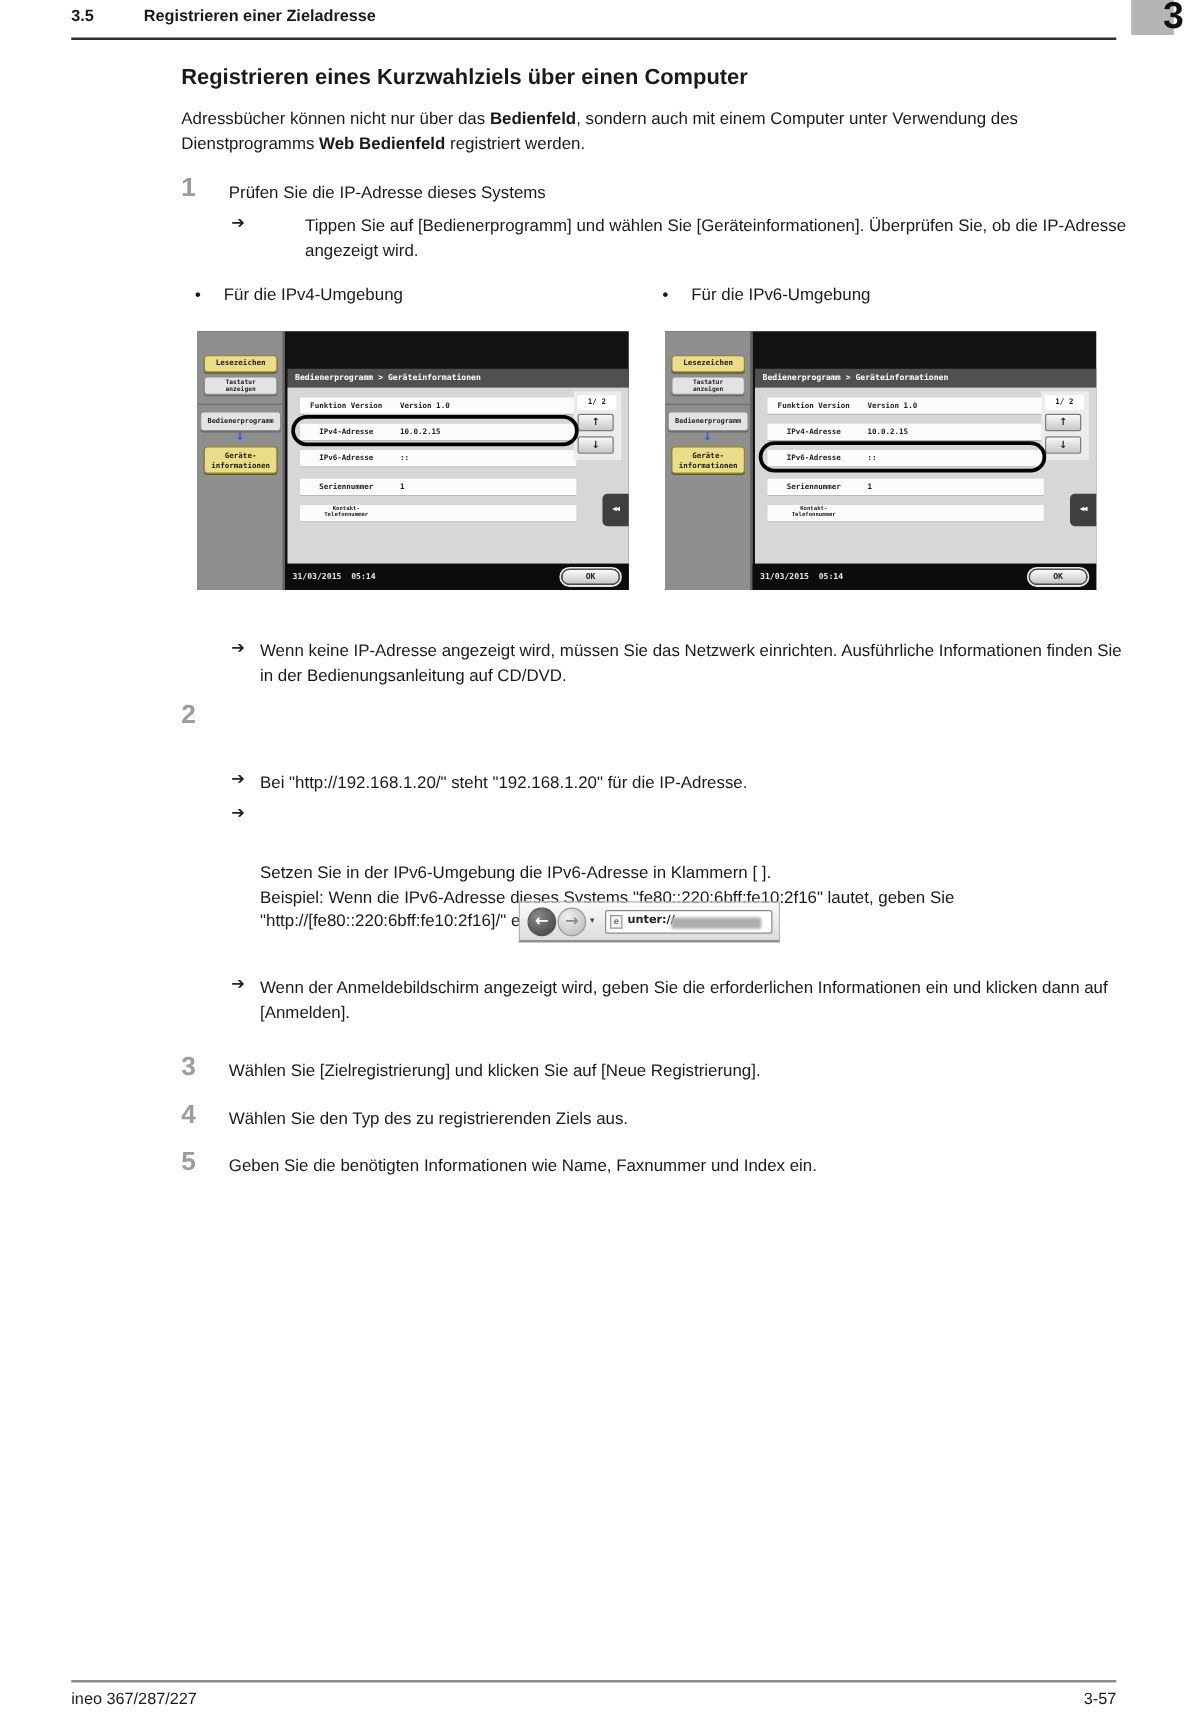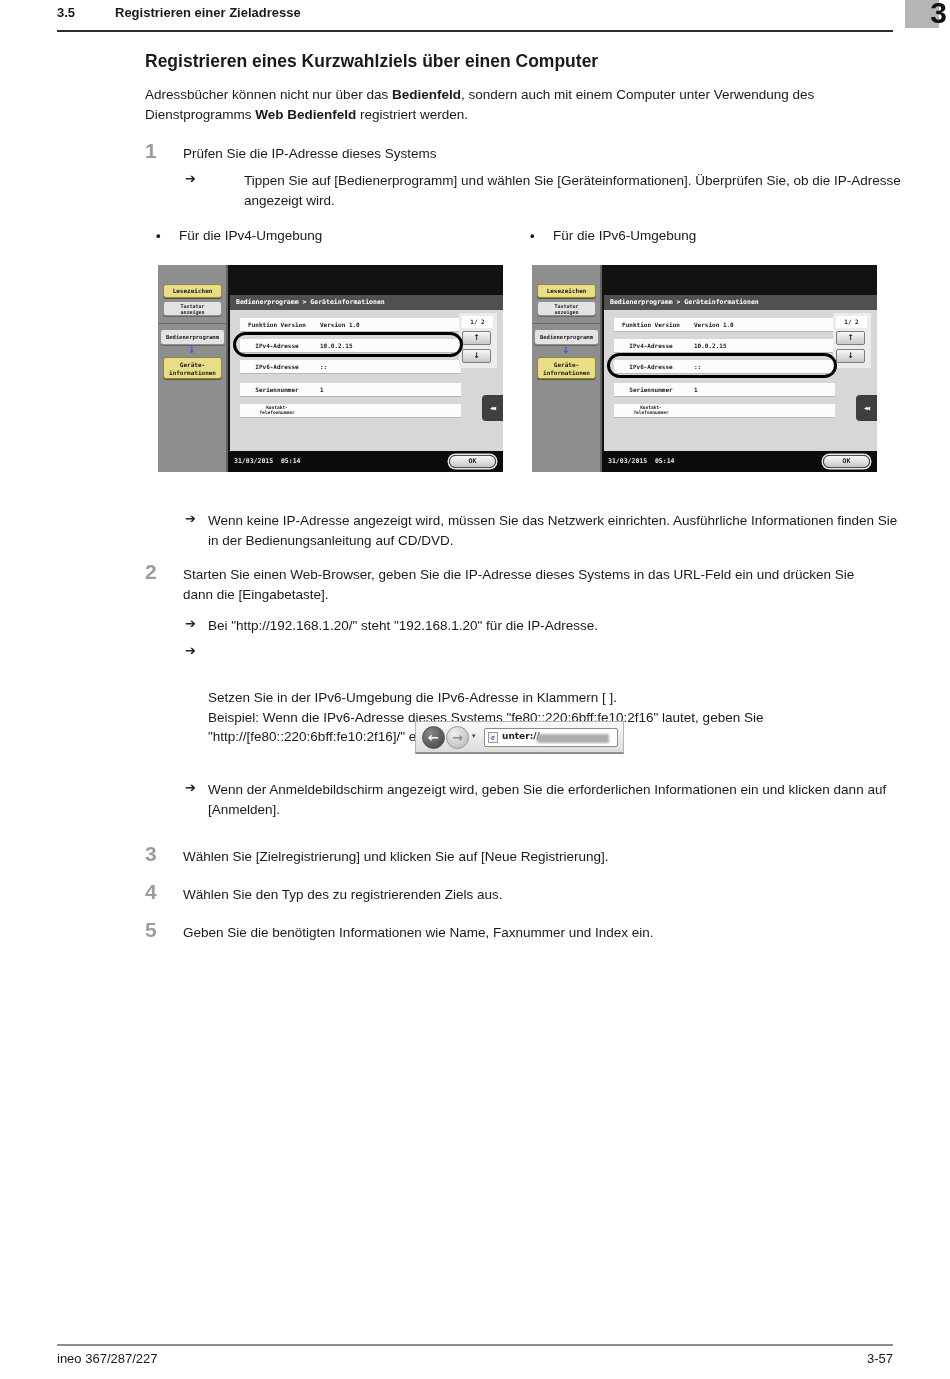--- a/index.html
+++ b/index.html
@@ -215,21 +215,20 @@
       <span class="dt">31/03/2015  05:14</span>
       <span class="okbtn">OK</span>
     </div>
     <div class="highlight"></div>
   </div>
 
   <div class="ar" style="left:185px;top:511px;">➔</div>
   <div class="artxt" style="left:208px;top:511px;width:695px;">Wenn keine IP-Adresse angezeigt wird, müssen Sie das Netzwerk einrichten. Ausführliche Informationen finden Sie in der Bedienungsanleitung auf CD/DVD.</div>
 
   <div class="step-num" style="left:145px;top:561px;">2</div>
-  <div class="step-txt" style="left:183px;top:565px;width:705px;">Starten Sie einen Web-Browser, geben Sie die IP-Adresse dieses Systems in das URL-Feld ein und drücken Sie dann die [Eingabetaste].</div>
   <div class="ar" style="left:185px;top:616px;">➔</div>
   <div class="artxt" style="left:208px;top:616px;width:700px;">Bei "http://192.168.1.20/" steht "192.168.1.20" für die IP-Adresse.</div>
   <div class="ar" style="left:185px;top:643px;">➔</div>
   <div class="artxt preline" style="left:208px;top:643px;width:700px;">Setzen Sie in der IPv6-Umgebung die IPv6-Adresse in Klammern [ ].
 Beispiel: Wenn die IPv6-Adresse dieses Systems "fe80::220:6bff:fe10:2f16" lautet, geben Sie
 "http://[fe80::220:6bff:fe10:2f16]/" ein.</div>
 
   <div class="browser">
     <div class="navc back">←</div>
     <div class="navc fwd">→</div>

